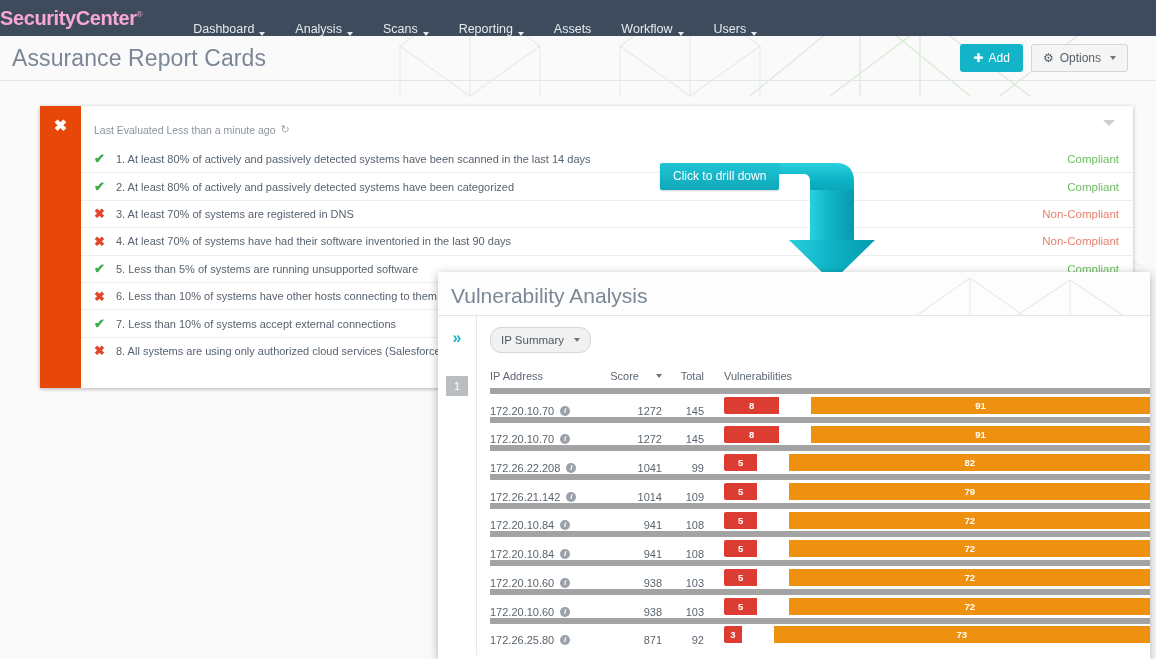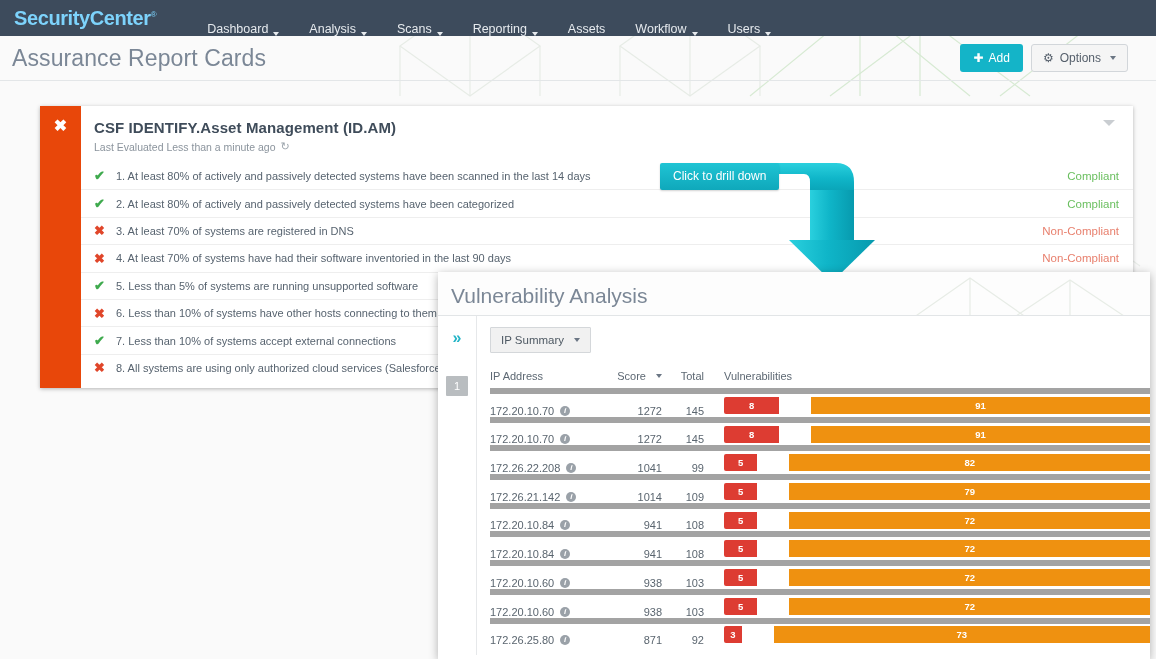--- a/index.html
+++ b/index.html
@@ -20,22 +20,22 @@
   }
   #bg-pattern svg { display:block; }
 
   
   #topnav {
     position:absolute; left:0; top:0; width:1156px; height:36px;
     background:#3d4b5c; z-index:30;
     display:flex; align-items:center;
   }
   .brand {
-    color:#7dd3fc; font-size:20px; font-weight:bold;
-    letter-spacing:-0.4px; padding-left:14px; padding-right:10px;
+    color:#f9a8d4; font-size:20px; font-weight:bold;
+    letter-spacing:-0.4px; padding-right:10px;
     position:relative; white-space:nowrap;
   }
   .brand .tm { font-size:8px; vertical-align:super; font-weight:normal; }
   .navitems { display:flex; align-items:center; margin-left:26px; }
   .navitem {
     color:#e6eaee; font-size:12.5px; padding:0 15px; height:36px;
     display:flex; align-items:flex-end; cursor:pointer; white-space:nowrap;
   }
   .caret-d {
     display:inline-block; margin-left:5px;
@@ -156,31 +156,31 @@
     font-weight:bold; line-height:1;
   }
   #rail-page {
     width:22px; height:20px; margin:30px auto 0 auto; background:#b9bdc0;
     color:#fff; font-size:11px; display:flex; align-items:center;
     justify-content:center; cursor:pointer; border-radius:1px;
   }
   #vuln-content { flex:1; padding:11px 0 0 13px; position:relative; }
   #ip-summary-btn {
     display:inline-flex; align-items:center; gap:7px;
-    background:#f1f1f1; border:1px solid #d4d7da; border-radius:1px;
+    background:#f1f1f1; border:1px solid #d4d7da; border-radius:11px;
     font-size:11.5px; color:#4e5963; padding:6px 10px; cursor:pointer;
   }
   #tbl { margin-top:11px; width:100%; }
   .t-head {
     display:flex; align-items:center; font-size:11px; color:#5d6873;
     height:24px; padding-right:8px;
   }
   .th-ip    { width:116px; flex:0 0 116px; }
   .th-score { width:58px;  flex:0 0 58px; text-align:right; padding-right:2px;
-              display:flex; justify-content:flex-end; align-items:center; gap:7px; cursor:pointer; }
+              display:flex; justify-content:flex-end; align-items:center; gap:14px; cursor:pointer; }
   .th-total { width:46px;  flex:0 0 46px; text-align:right; padding-right:6px; }
   .th-vuln  { flex:1; padding-left:14px; }
   .t-row {
     display:flex; align-items:flex-end; height:28.7px;
     border-top:6px solid #a3a3a3; font-size:11px; color:#5a656f;
     cursor:pointer;
   }
   .td-ip { width:116px; flex:0 0 116px; display:flex; align-items:center; gap:6px; }
   .info-dot {
     width:10px; height:10px; border-radius:50%; background:#9aa1a8;
@@ -283,21 +283,20 @@
     </button>
   </div>
 </div>
 <div id="titlerow-underline"></div>
 
 <div id="arc-card">
   <div id="arc-strip">
     <span id="arc-close">✖</span>
   </div>
   <div id="arc-body">
-    <div id="arc-title">CSF IDENTIFY.Asset Management (ID.AM)</div>
     <div id="arc-sub">
       <span>Last Evaluated Less than a minute ago</span>
       <span id="arc-refresh">↻</span>
     </div>
     <div id="arc-collapse"></div>
 
     <div id="policy-list">
       <div class="policy-row">
         <span class="p-icon p-ok">✔</span>
         <span class="p-text">1. At least 80% of actively and passively detected systems have been scanned in the last 14 days</span>

